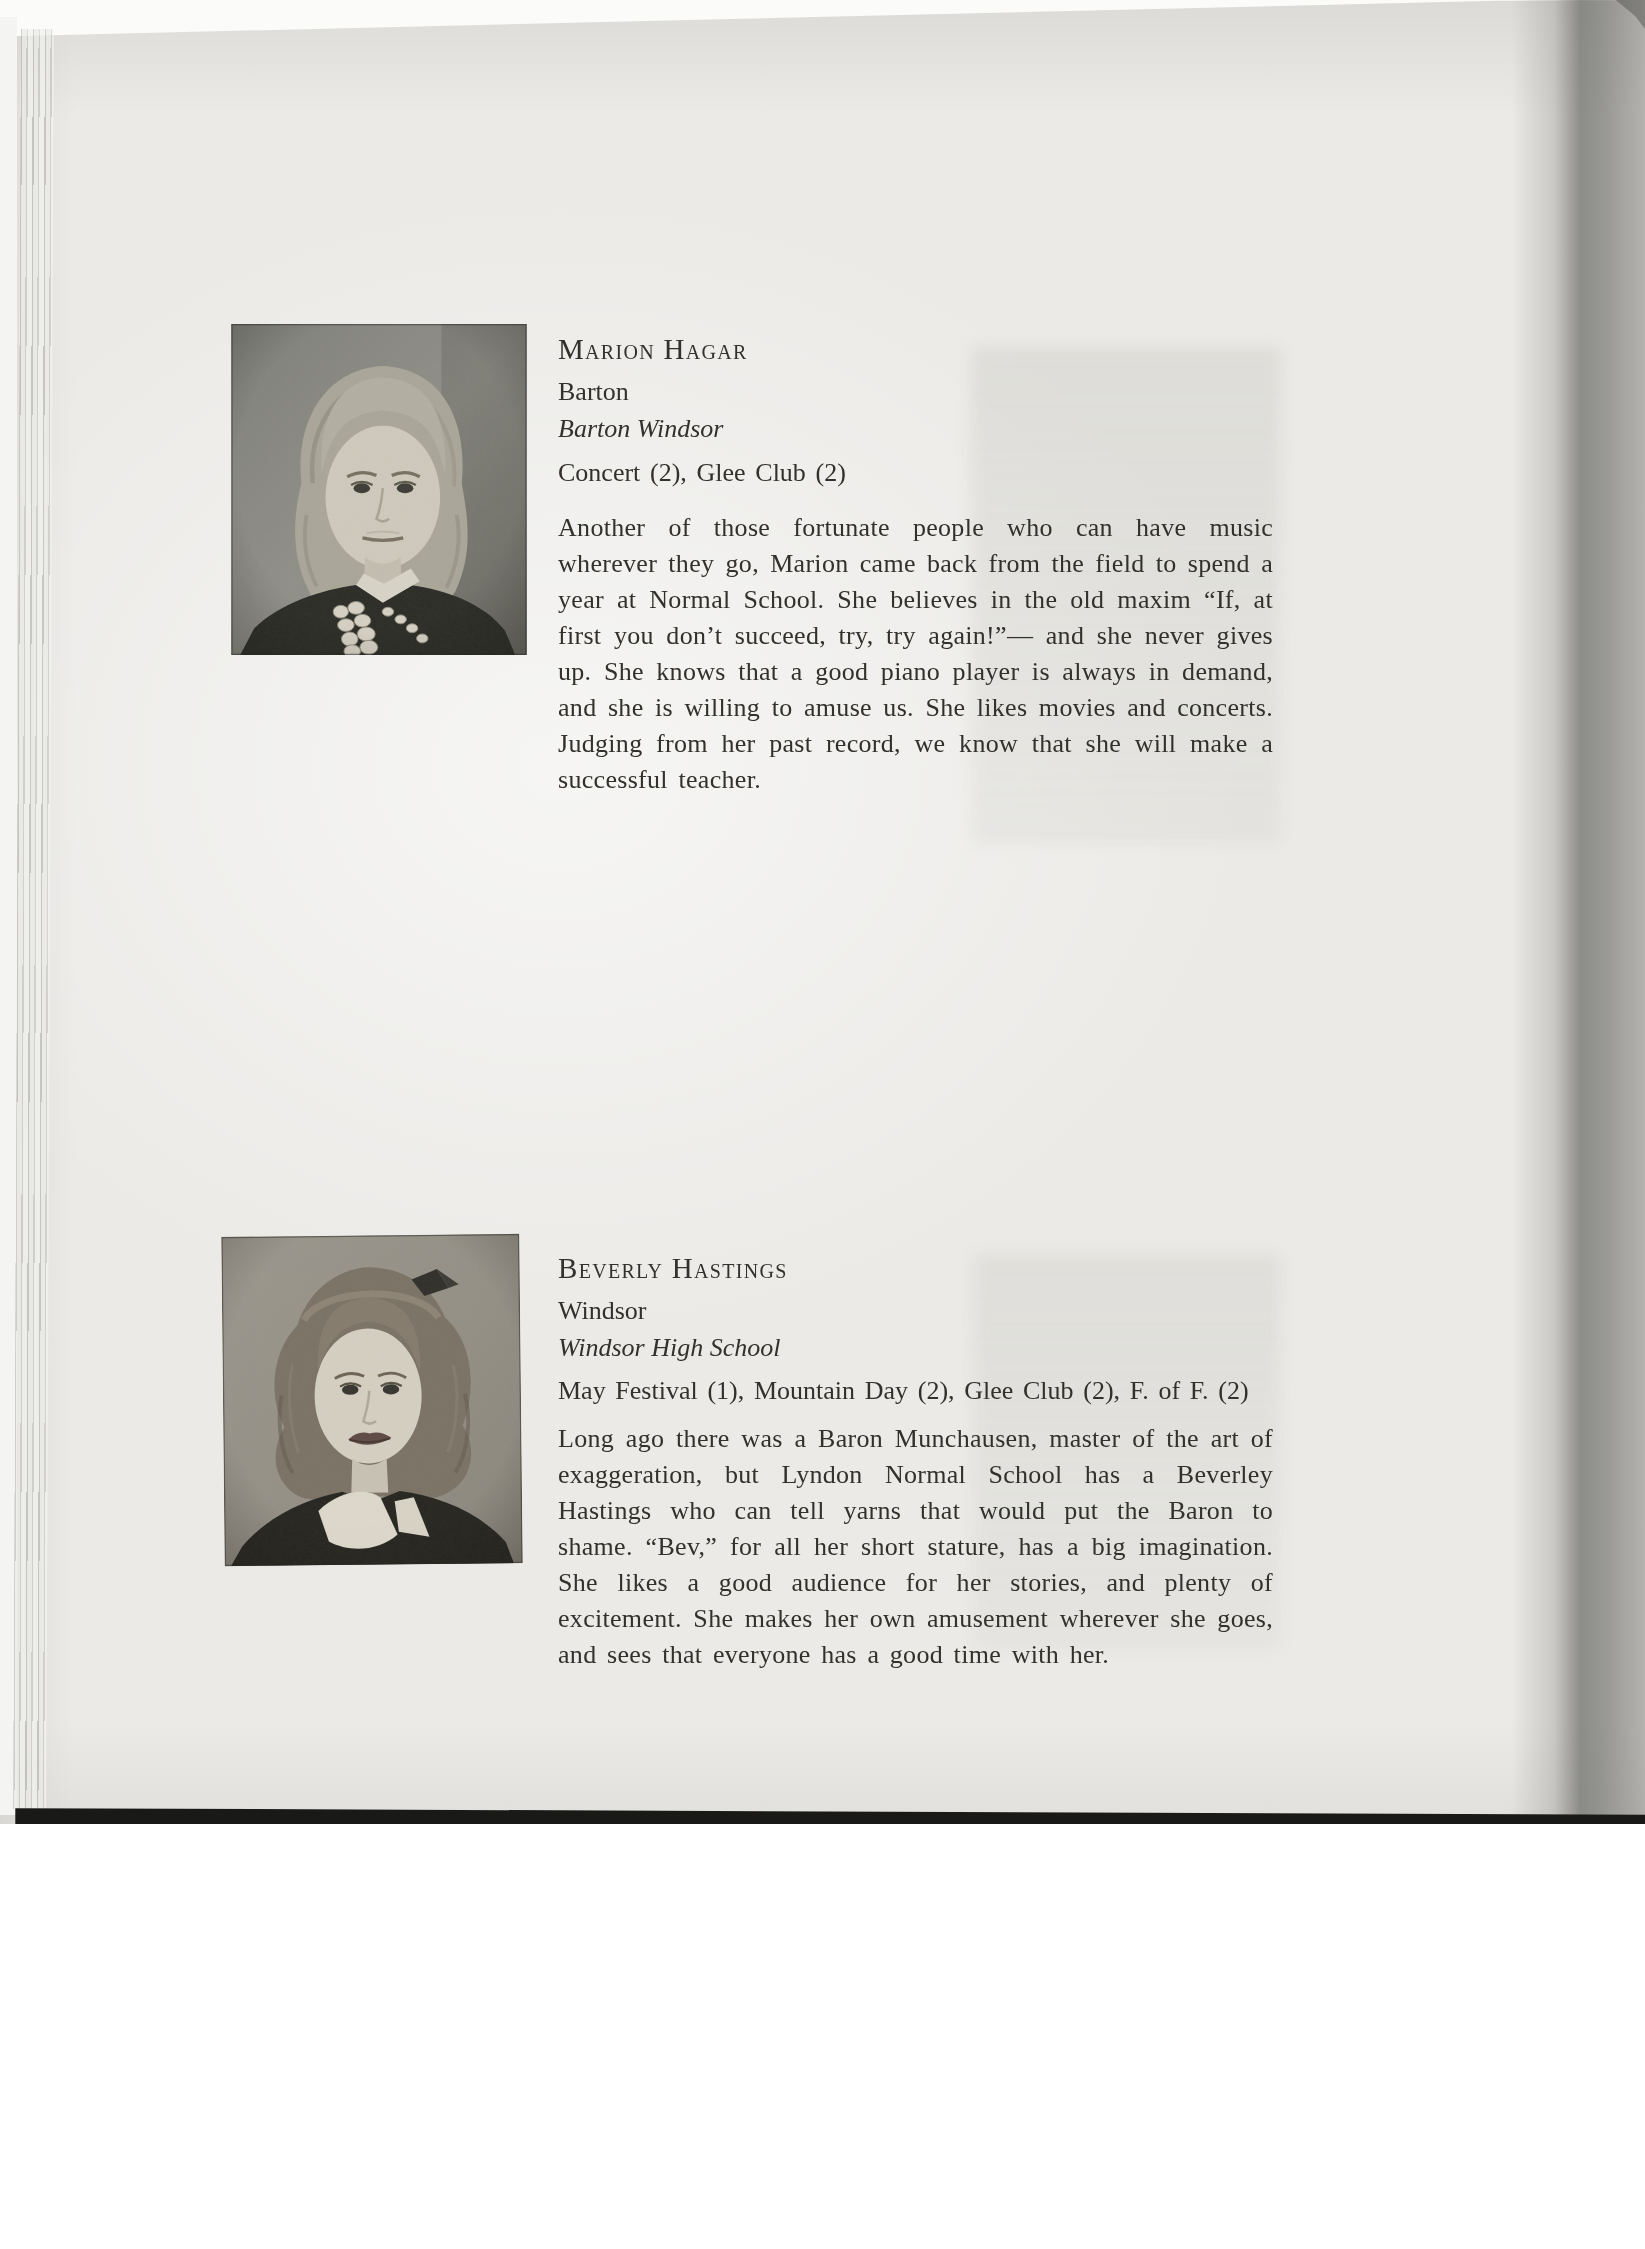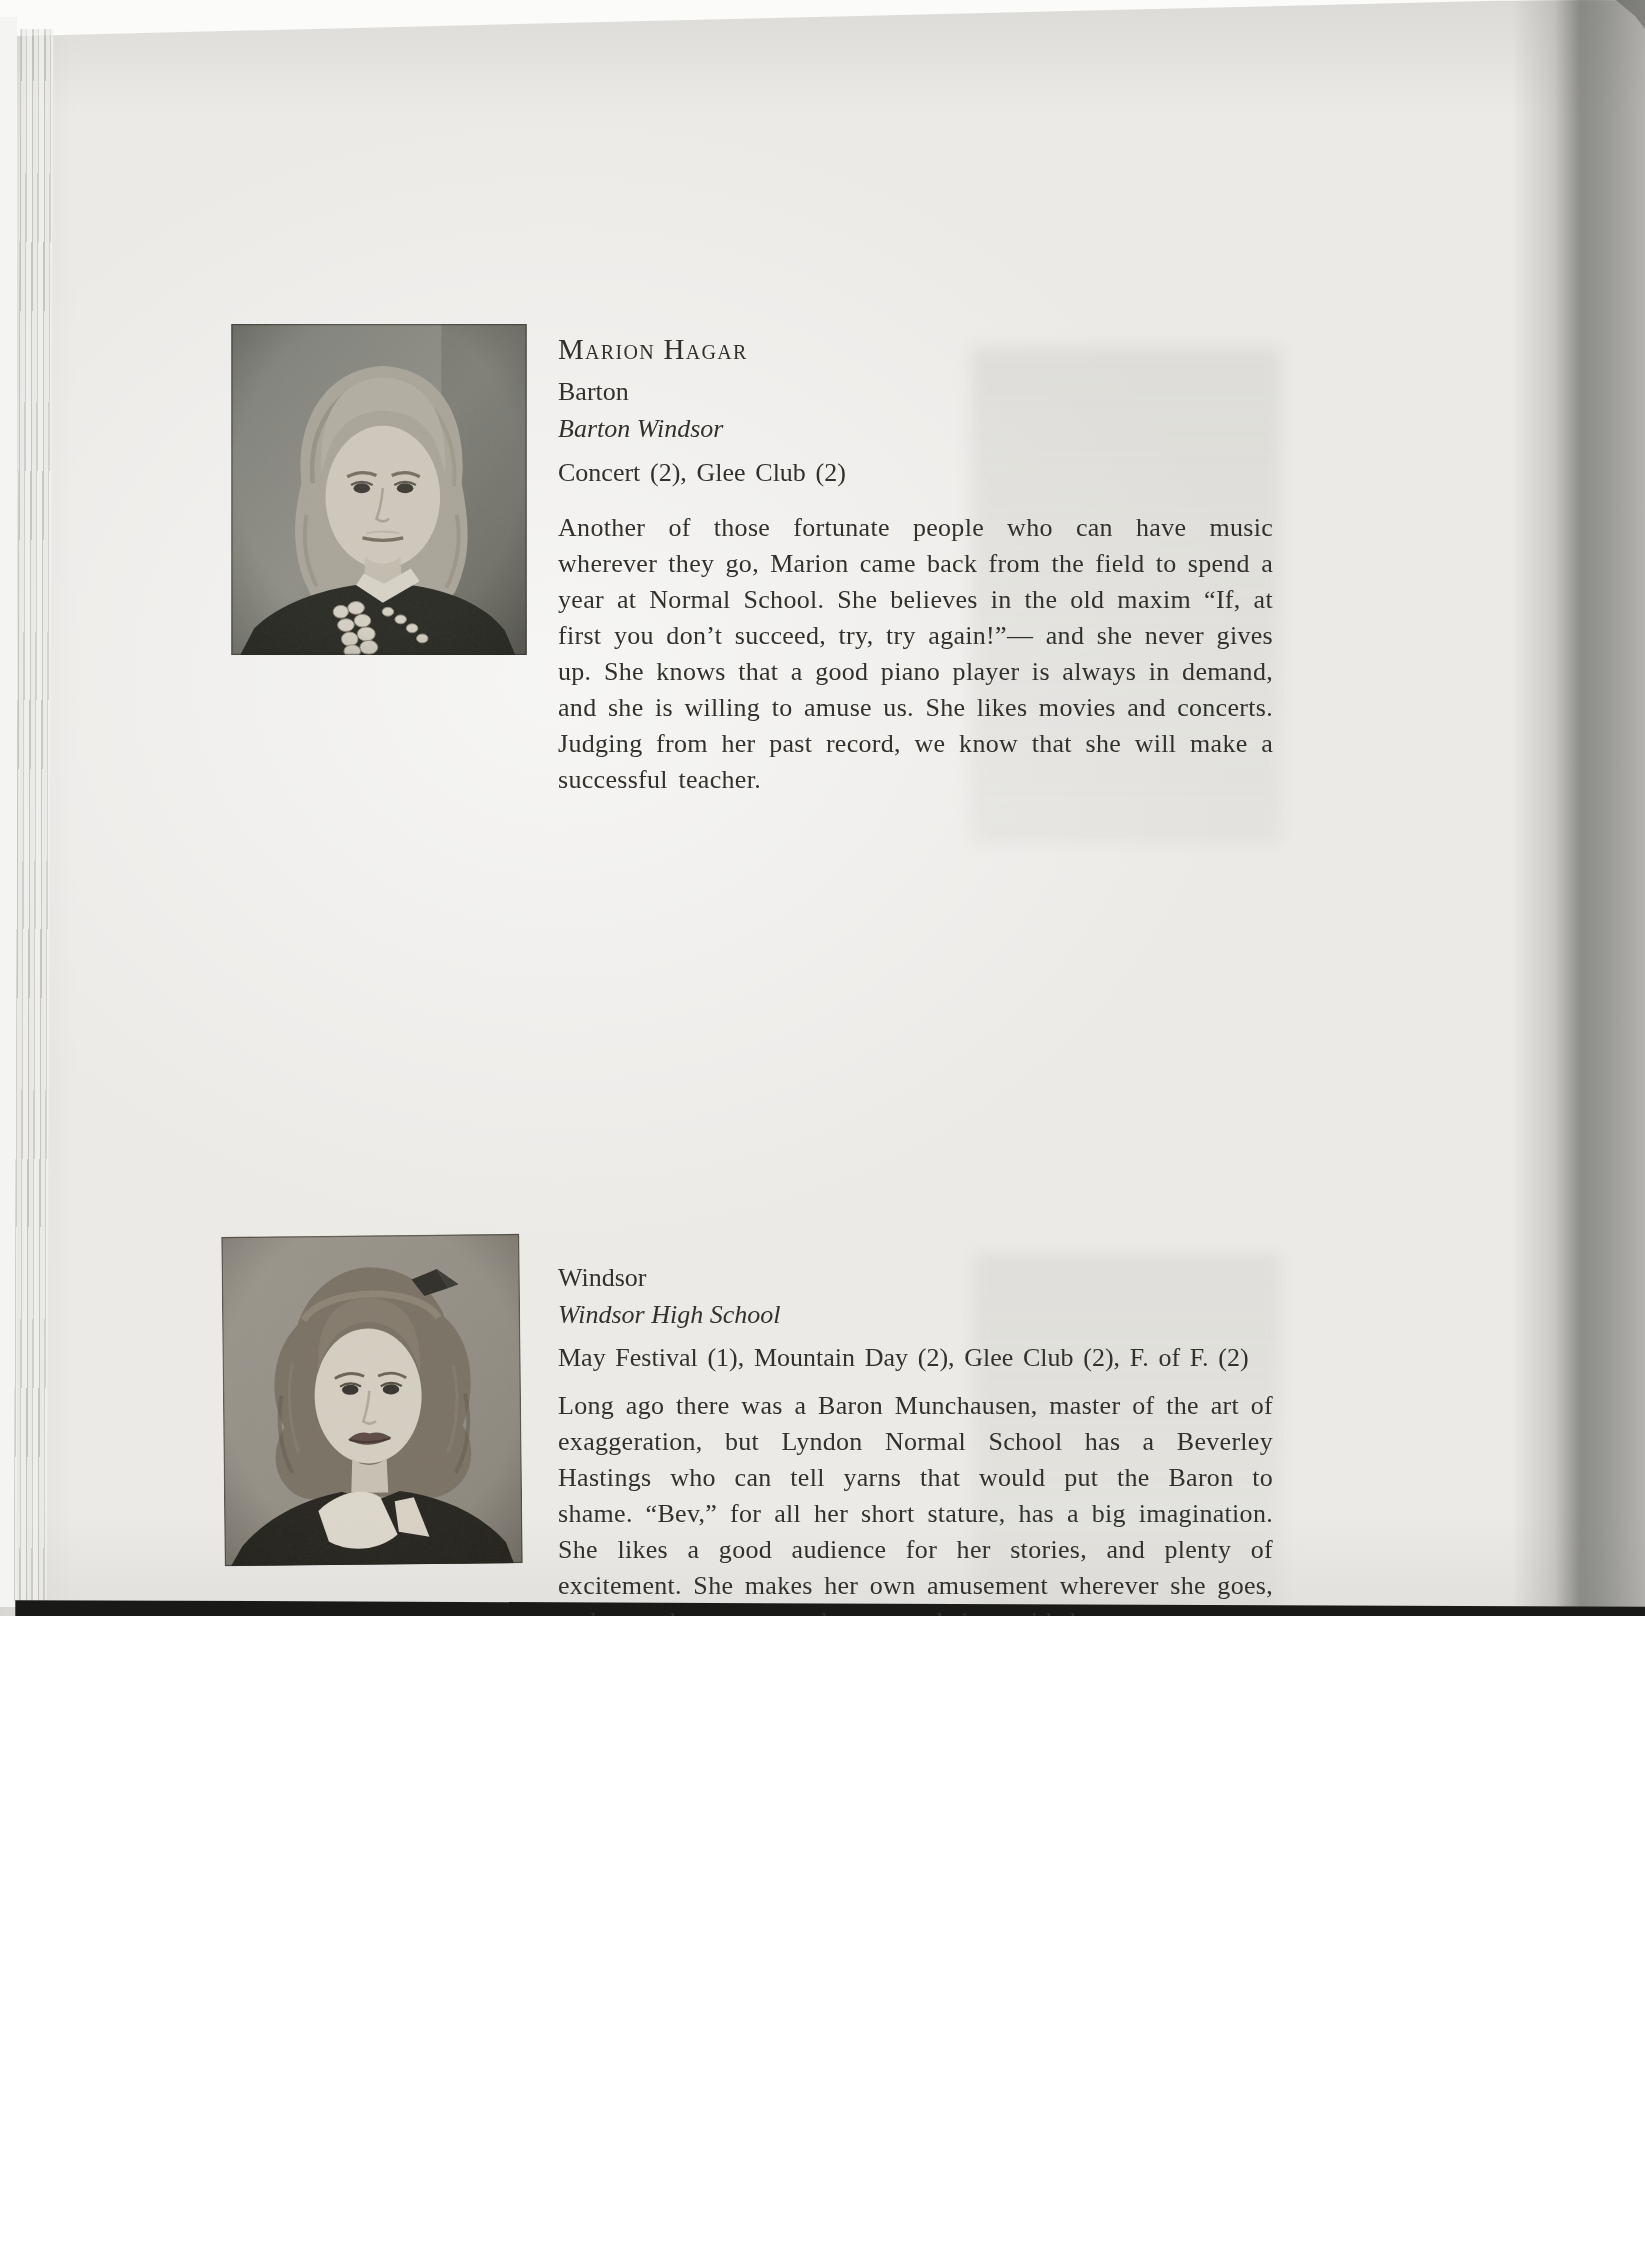--- a/index.html
+++ b/index.html
@@ -1,19 +1,19 @@
 <!DOCTYPE html>
 <html style="font-size:10.2px"><head>
 <meta charset="utf-8">
 <style>
   html,body{margin:0;padding:0;background:#ffffff;}
   body{width:1645px;height:2250px;position:relative;
        font-family:"Liberation Serif","DejaVu Serif",serif;}
 
-  .scan{position:absolute;left:0;top:0;width:1645px;height:1616px;overflow:hidden;
+  .scan{position:absolute;left:0;top:0;width:1645px;height:1824px;overflow:hidden;
         background-color:#ebeae7;
         background-image:
           radial-gradient(1084px 892px at 34% 42%, rgba(255,255,255,0.55), rgba(255,255,255,0) 65%),
           linear-gradient(180deg, rgba(200,199,195,0.45) 0px, rgba(200,199,195,0) 115px),
           linear-gradient(0deg, rgba(205,204,200,0.35) 0px, rgba(205,204,200,0) 102px),
           linear-gradient(90deg, rgba(190,189,185,0.30) 0px, rgba(190,189,185,0) 76px);}
 
   
   .top-edge{position:absolute;left:0;top:0;width:1645px;height:38px;background:#fbfbfa;
             clip-path:polygon(0 0,100% 0,100% 2%,91% 2%,0 96%);}
@@ -198,20 +198,21 @@
         <path d="M148 432 C 178 402 222 394 246 412 L 272 470 C 242 496 196 498 164 480 Z" fill="#ddd8cb"></path>
         <path d="M298 412 L 322 474 L 274 466 L 268 418 Z" fill="#d8d3c5"></path>
       </g>
       <rect width="468" height="517" fill="url(#bvig)"></rect>
       <rect width="468" height="517" filter="url(#grain2)" opacity="0.22"></rect>
       <rect x="1" y="1" width="466" height="515" fill="none" stroke="rgba(40,40,35,0.5)" stroke-width="2"></rect>
     </svg>
   </div>
 
   <div class="entry-text entry-2-text">
+    <div class="entry-name">Beverly Hastings</div>
     <div class="entry-town">Windsor</div>
     <div class="entry-school">Windsor High School</div>
     <div class="entry-activities">May Festival (1), Mountain Day (2), Glee Club (2), F. of F. (2)</div>
     <div class="entry-bio">Long ago there was a Baron Munchausen, master of the art of exaggeration, but Lyndon Normal School has a Beverley Hastings who can tell yarns that would put the Baron to shame. “Bev,” for all her short stature, has a big imagination. She likes a good audience for her stories, and plenty of excitement. She makes her own amusement wherever she goes, and sees that everyone has a good time with her.</div>
   </div>
 
   <div class="footer">Page Thirty-eight</div>
 
 </div>
 

